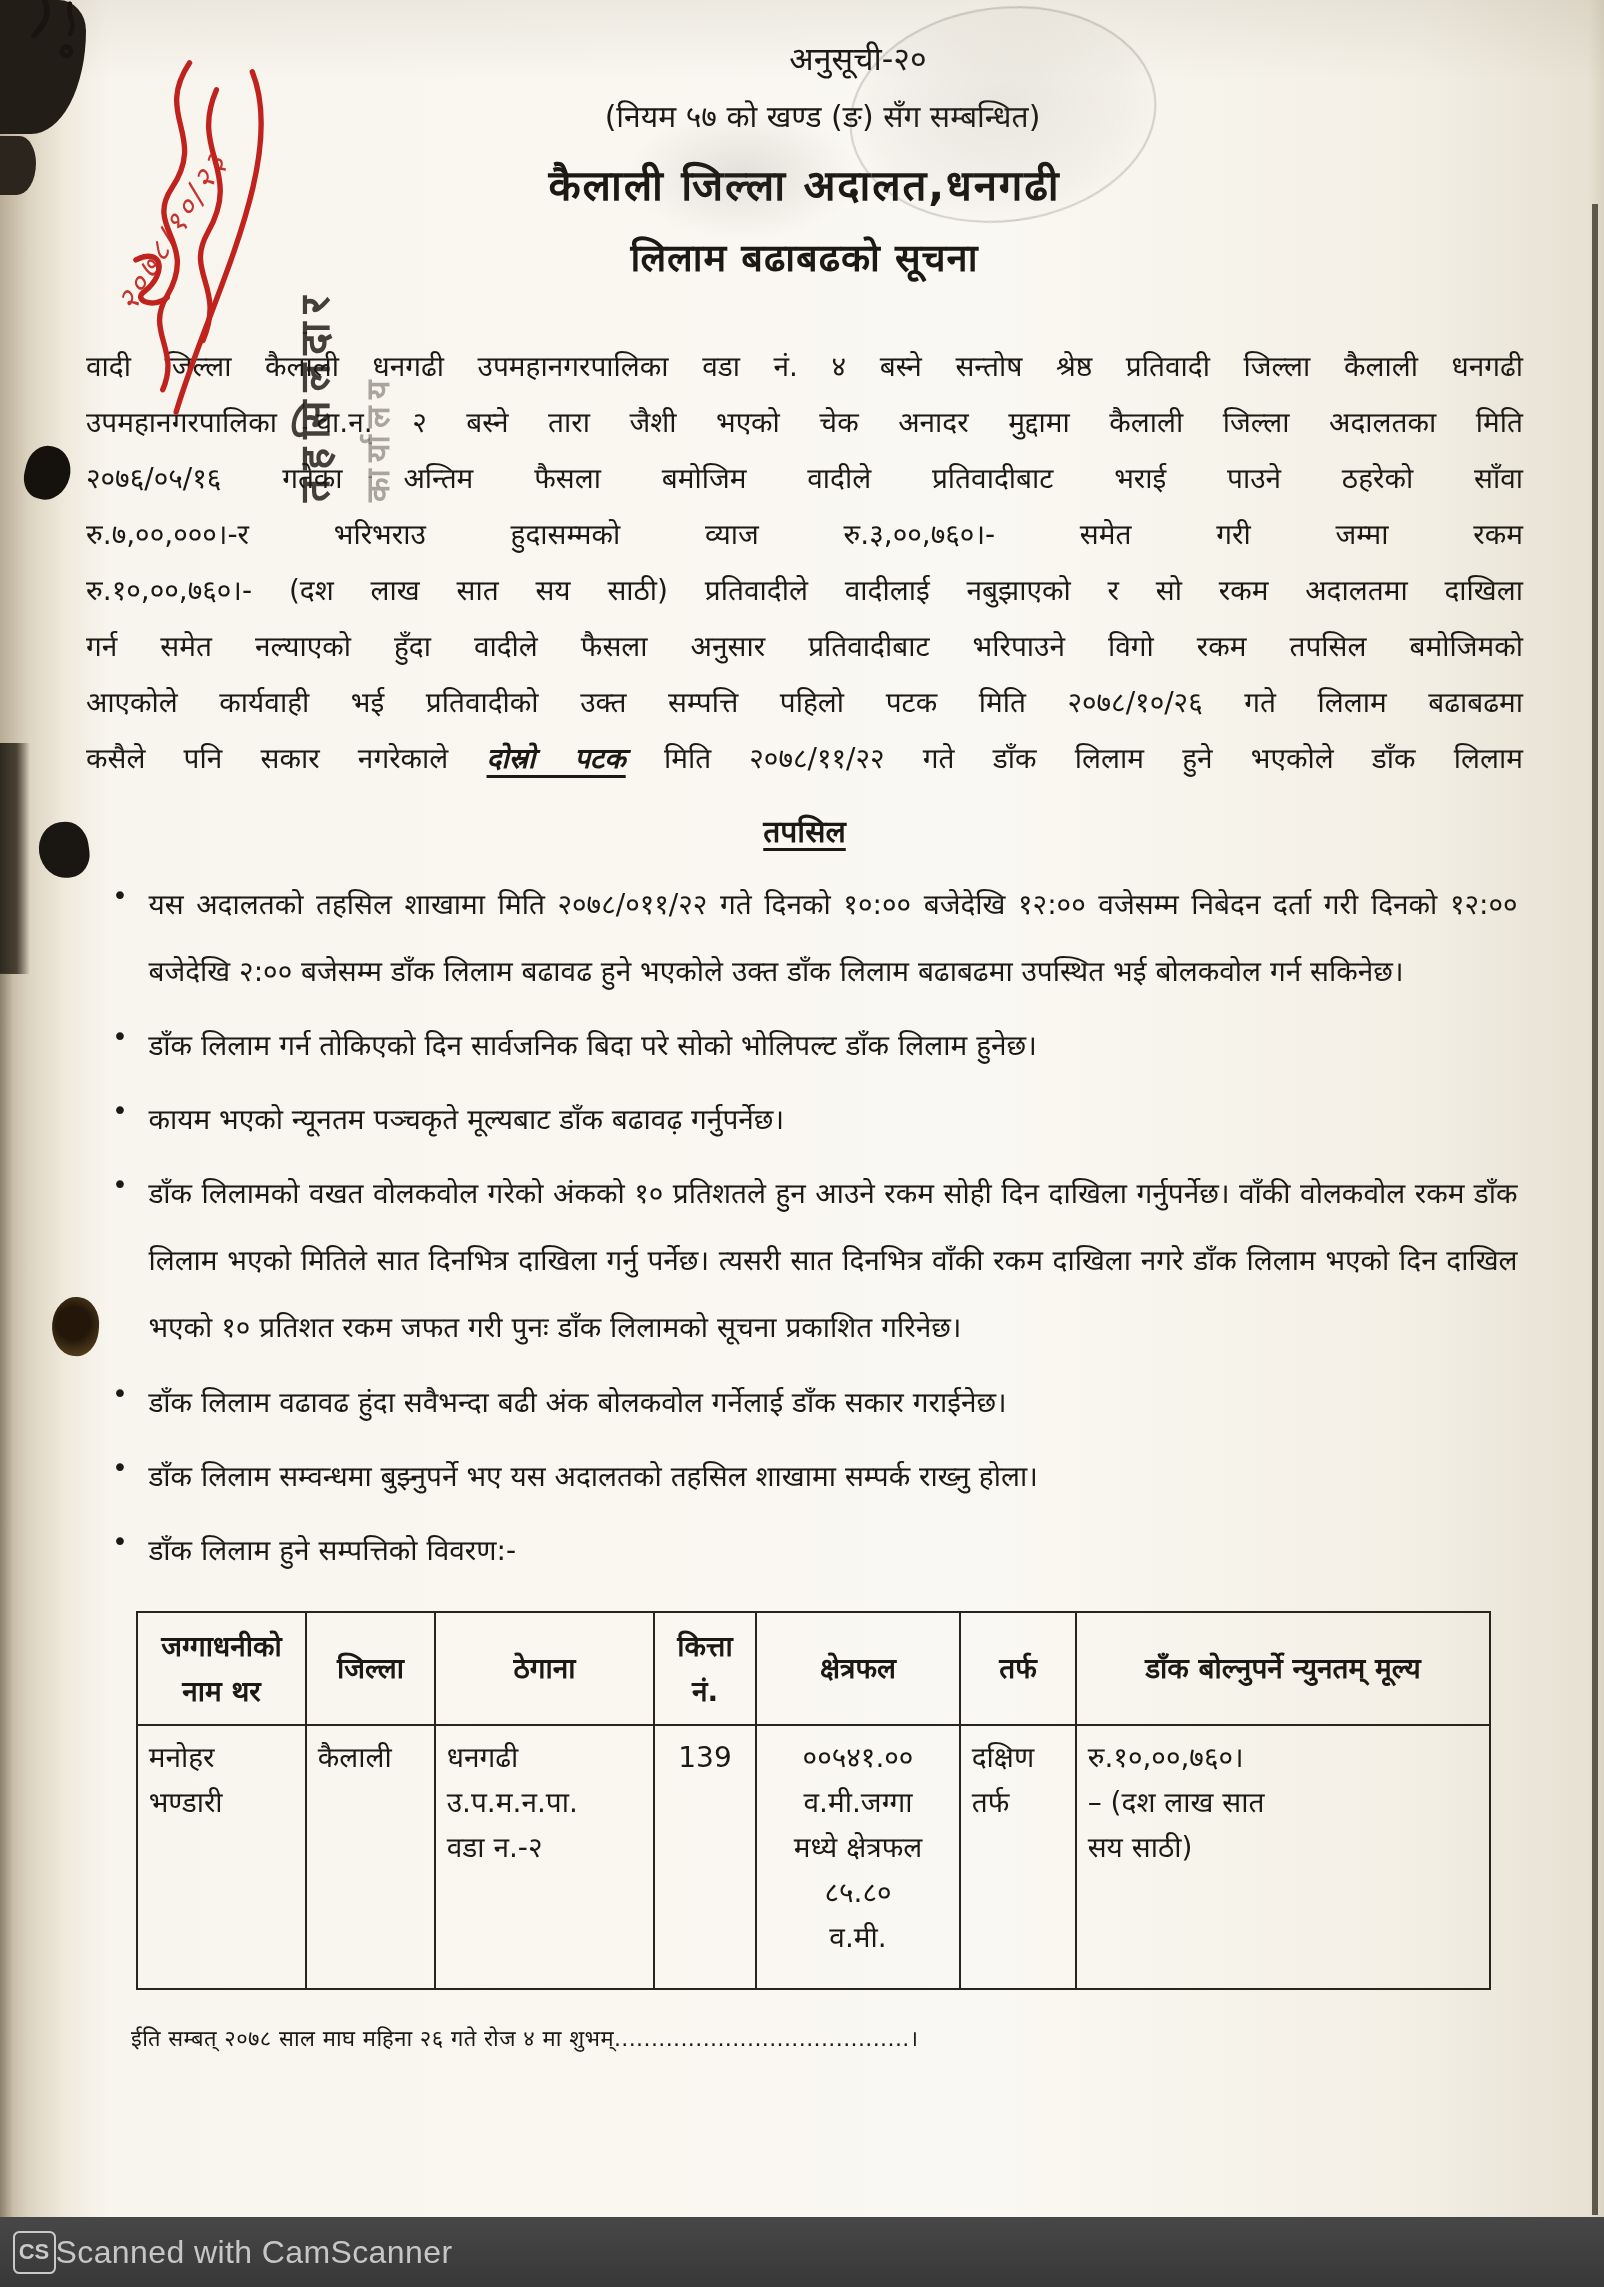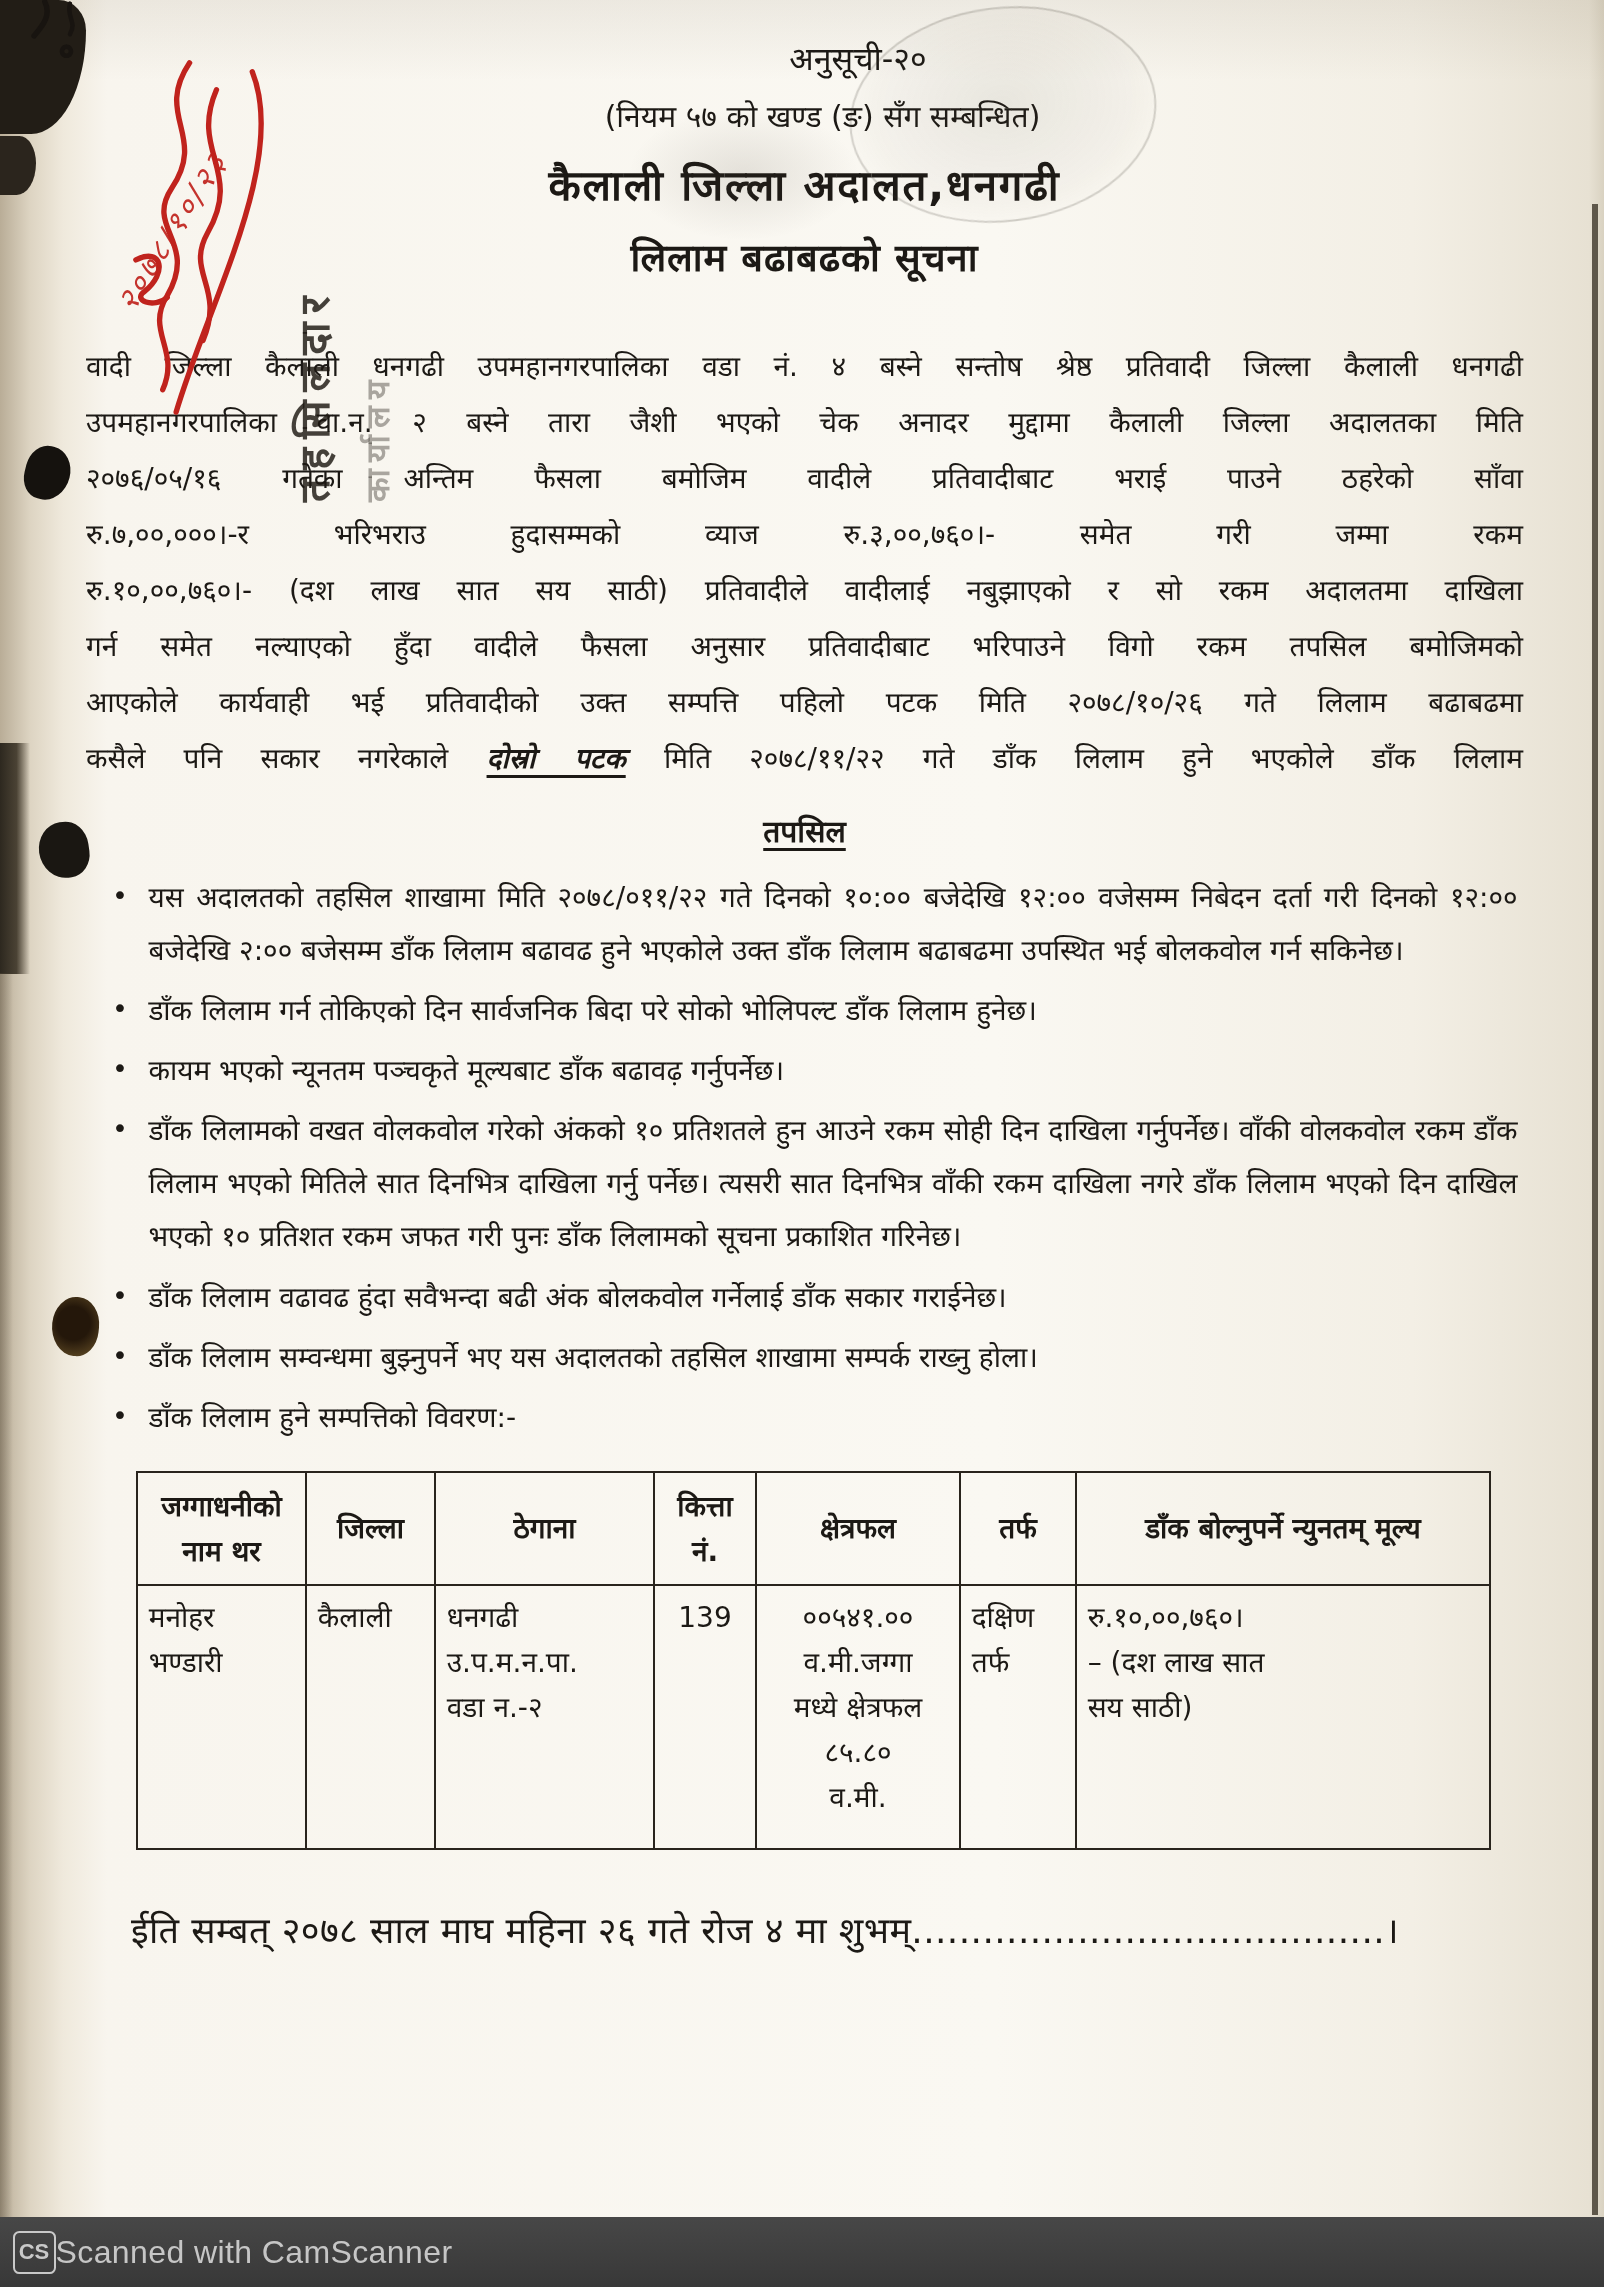--- a/index.html
+++ b/index.html
@@ -41,38 +41,38 @@
     text-decoration:underline; text-decoration-thickness:2.7px; text-underline-offset:6.3px;
     margin-top:23px;
   }
   
   .bullets{ margin-top:19.7px; }
   .bullet{ display:flex; margin-top:7.2px; }
   .bullet .dot{
     flex:0 0 57px; text-align:center; font-size:27px; line-height:49px; padding-left:5.4px;
   }
   .bullet .btext{
-    flex:1 1 auto; font-size:28px; line-height:53px; text-align:justify; padding-right:5.4px;
+    flex:1 1 auto; font-size:28px; line-height:67px; text-align:justify; padding-right:5.4px;
   }
   
   table.auction{
     border-collapse:collapse; margin-top:27px; margin-left:50px;
     table-layout:fixed; width:1354px;
   }
   table.auction th, table.auction td{
     border:2.7px solid #29241d; padding:9px 10.7px; vertical-align:top;
     font-size:28px; line-height:45px;
   }
   table.auction th{ font-weight:600; text-align:center; vertical-align:middle; height:93px;}
   td.pre{ white-space:pre-line; }
   td.c{ text-align:center; }
   td.price{ font-size:32px; line-height:56px; padding-top:14.3px;margin-left:12px;}
   tr.datarow{ height:264px; }
   
-  .closing{ margin-top:55px; margin-left:45px; font-size:36px; letter-spacing:0.4px;}
+  .closing{ margin-top:32px; margin-left:45px; font-size:22px; letter-spacing:0.4px;}
   
   .footer{
     position:absolute; left:0; right:0; bottom:0; height:70px;
     background:linear-gradient(180deg,#474747,#383838);
     display:flex; align-items:center;
   }
   .cs-badge{
     width:39px; height:39px; margin-left:12.5px;
     border:2.7px solid #c9c9c9; border-radius:6.3px;
     color:#c9c9c9; font-family:"Liberation Sans",sans-serif;

